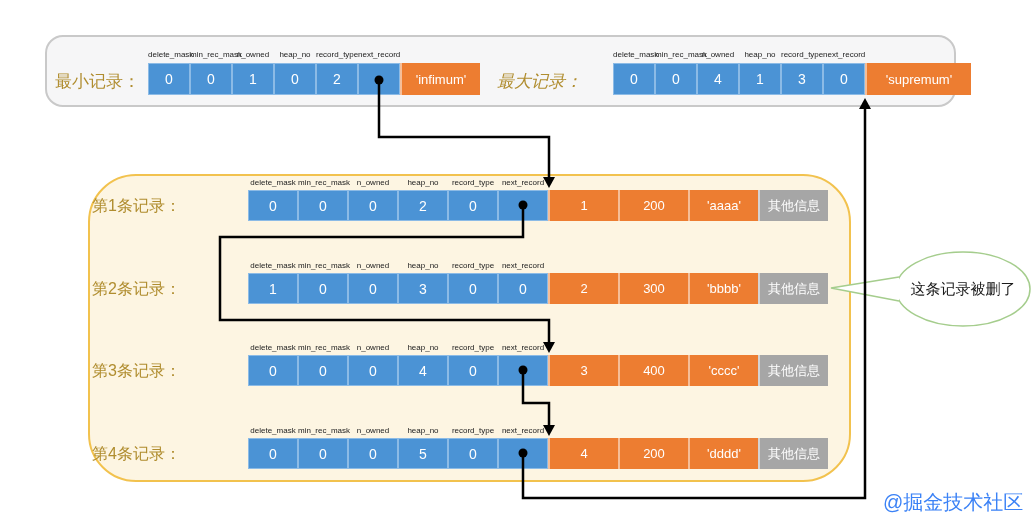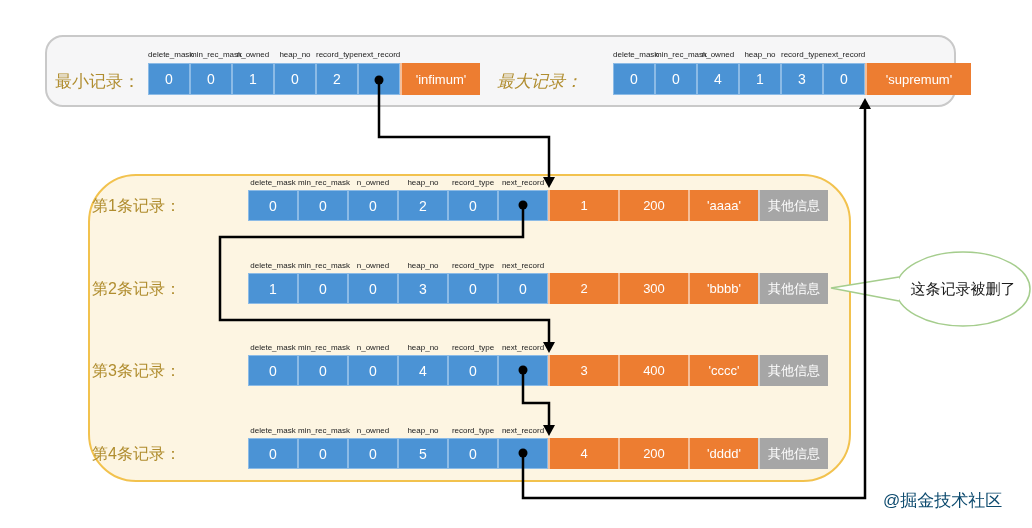--- a/index.html
+++ b/index.html
@@ -32,21 +32,21 @@
   .cell.gray{width:70px;height:31px;background:#a6a6a6;border-left:2px solid rgba(255,255,255,.5);
              font-size:13px;}
   
   .record-row{position:absolute;left:0;width:1032px;height:46px;}
   .record-row .row-label{left:92px;top:19px;font-size:16px;}
   .record-row .hdrs{left:248px;top:0;}
   .record-row .cells{left:248px;top:13px;}
   
   .overlay{position:absolute;left:0;top:0;z-index:6;pointer-events:none;}
   
-  .watermark{position:absolute;left:883px;top:489px;font-size:17px;color:#0c4a6e;white-space:nowrap;}
+  .watermark{position:absolute;left:883px;top:489px;font-size:20px;color:#3b82f6;white-space:nowrap;}
 </style>
 </head>
 <body>
 
 <div class="stage">
 
   <div class="panel-top"></div>
 
   <span class="gold-label sys-label" style="left:55px;">最小记录：</span>
   <div class="hdrs top" style="left:148px;top:49px;">

